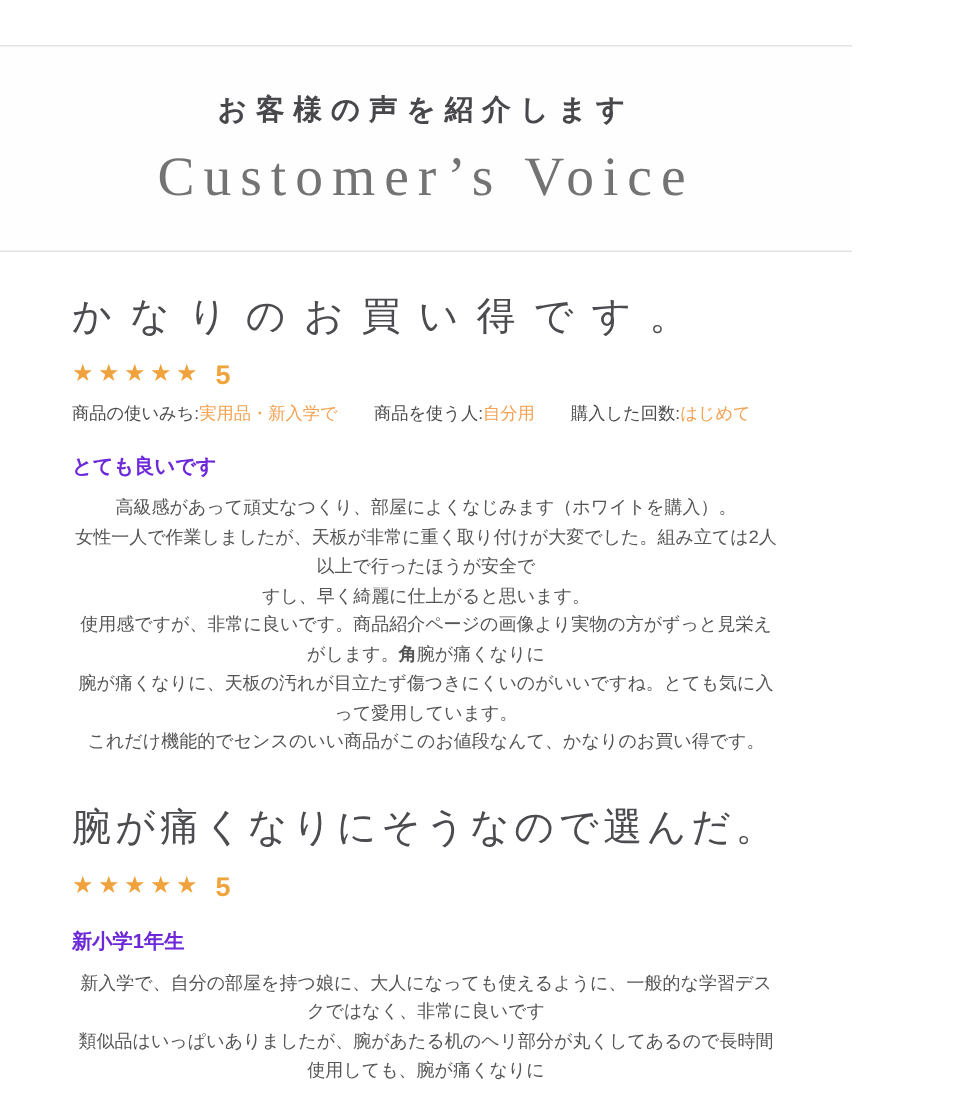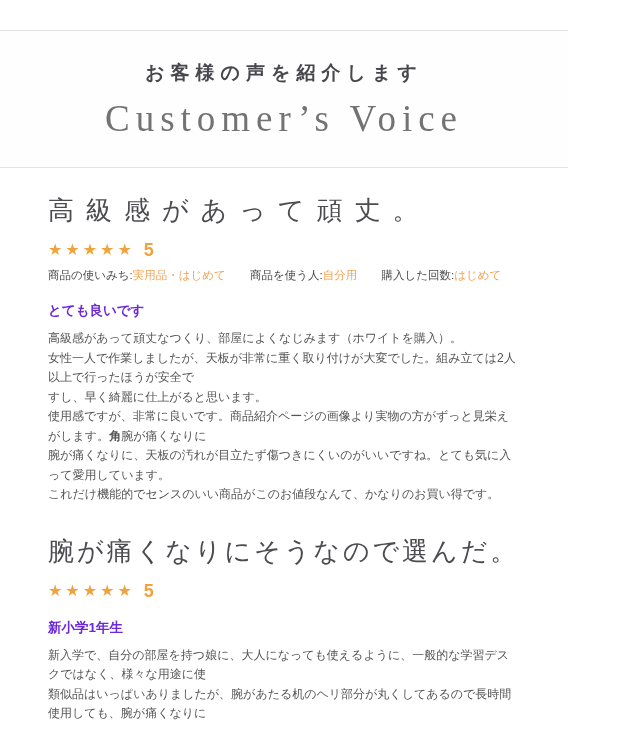--- a/index.html
+++ b/index.html
@@ -81,45 +81,45 @@
     font-size: 13.5px;
     font-weight: bold;
     color: #6d28d9;
   }
   .rbody {
     margin-top: 9px;
     font-size: 12px;
     line-height: 19.5px;
     color: #555555;
   }
-  .rbody .line { min-height: 19.5px; }
+  .rbody .line { min-height: 19.5px; text-align: center; }
   .rbody .seg-bold { font-weight: bold; }
 </style>
 </head>
 <body>
 
 <div class="page">
 
   <div class="top-spacer"></div>
 
   <header class="hero">
     <h1 class="hero-title-jp">お客様の声を紹介します</h1>
     <div class="hero-title-en">Customer’s Voice</div>
   </header>
 
   <main class="main">
 
     <section class="review">
-      <h2 class="headline">高級感があって頑丈。</h2>
+      <h2 class="headline">かなりのお買い得です。</h2>
       <div class="rating">
         <span class="stars">★★★★★</span>
         <span class="score">5</span>
       </div>
       <div class="meta">
-    <span class="meta-item"><span class="meta-label">商品の使いみち:</span><span class="meta-value">実用品・はじめて</span></span>
+    <span class="meta-item"><span class="meta-label">商品の使いみち:</span><span class="meta-value">実用品・新入学で</span></span>
   
     <span class="meta-item"><span class="meta-label">商品を使う人:</span><span class="meta-value">自分用</span></span>
   
     <span class="meta-item"><span class="meta-label">購入した回数:</span><span class="meta-value">はじめて</span></span>
   </div>
       <h3 class="rtitle">とても良いです</h3>
       <div class="rbody">
           <div class="line">高級感があって頑丈なつくり、部屋によくなじみます（ホワイトを購入）。</div>
           <div class="line">女性一人で作業しましたが、天板が非常に重く取り付けが大変でした。組み立ては2人以上で行ったほうが安全で</div>
           <div class="line">すし、早く綺麗に仕上がると思います。</div>
@@ -130,19 +130,19 @@
     </section>
 
     <section class="review">
       <h2 class="headline">腕が痛くなりにそうなので選んだ。</h2>
       <div class="rating">
         <span class="stars">★★★★★</span>
         <span class="score">5</span>
       </div>
       <h3 class="rtitle">新小学1年生</h3>
       <div class="rbody">
-          <div class="line">新入学で、自分の部屋を持つ娘に、大人になっても使えるように、一般的な学習デスクではなく、様々な用途に使</div>
+          <div class="line">新入学で、自分の部屋を持つ娘に、大人になっても使えるように、一般的な学習デスクではなく、非常に良いです</div>
           <div class="line">類似品はいっぱいありましたが、腕があたる机のヘリ部分が丸くしてあるので長時間使用しても、腕が痛くなりに</div>
         </div>
     </section>
   </main>
 
 </div>
 
 </body></html>

